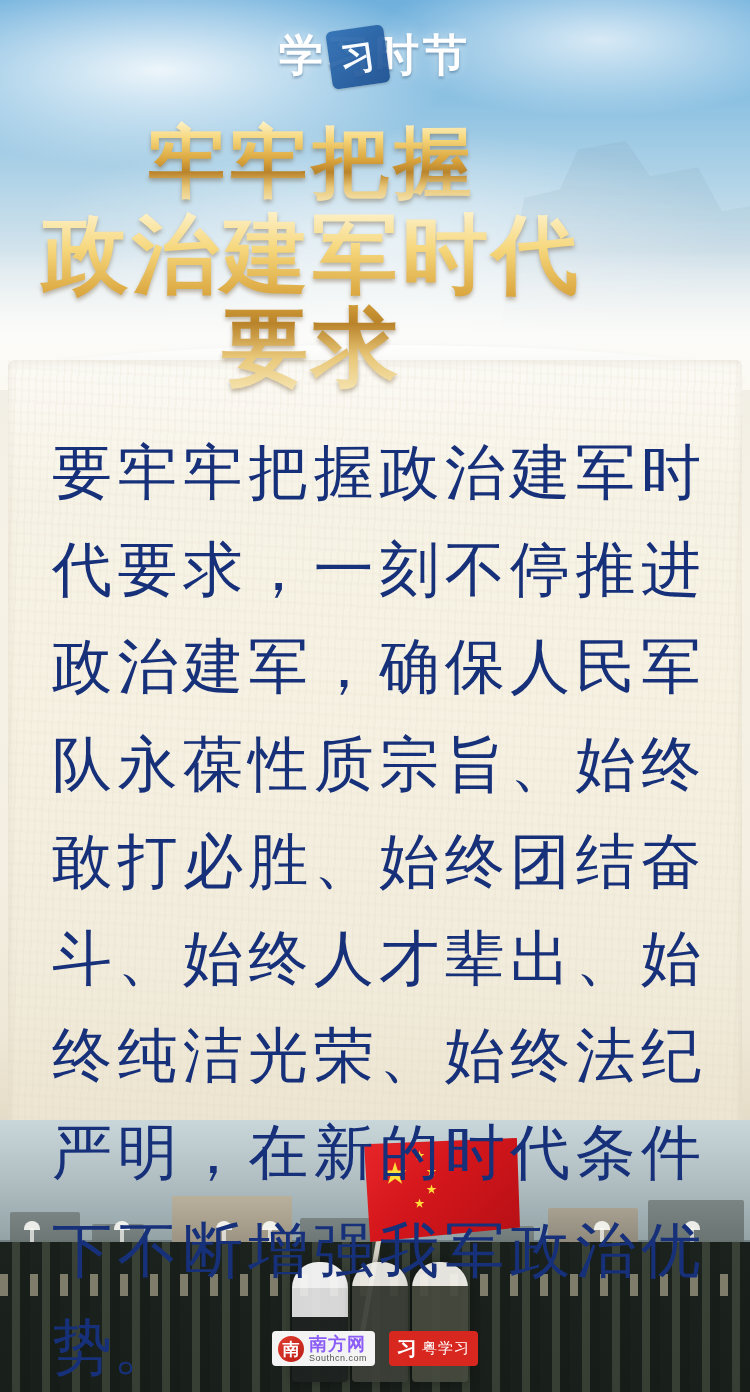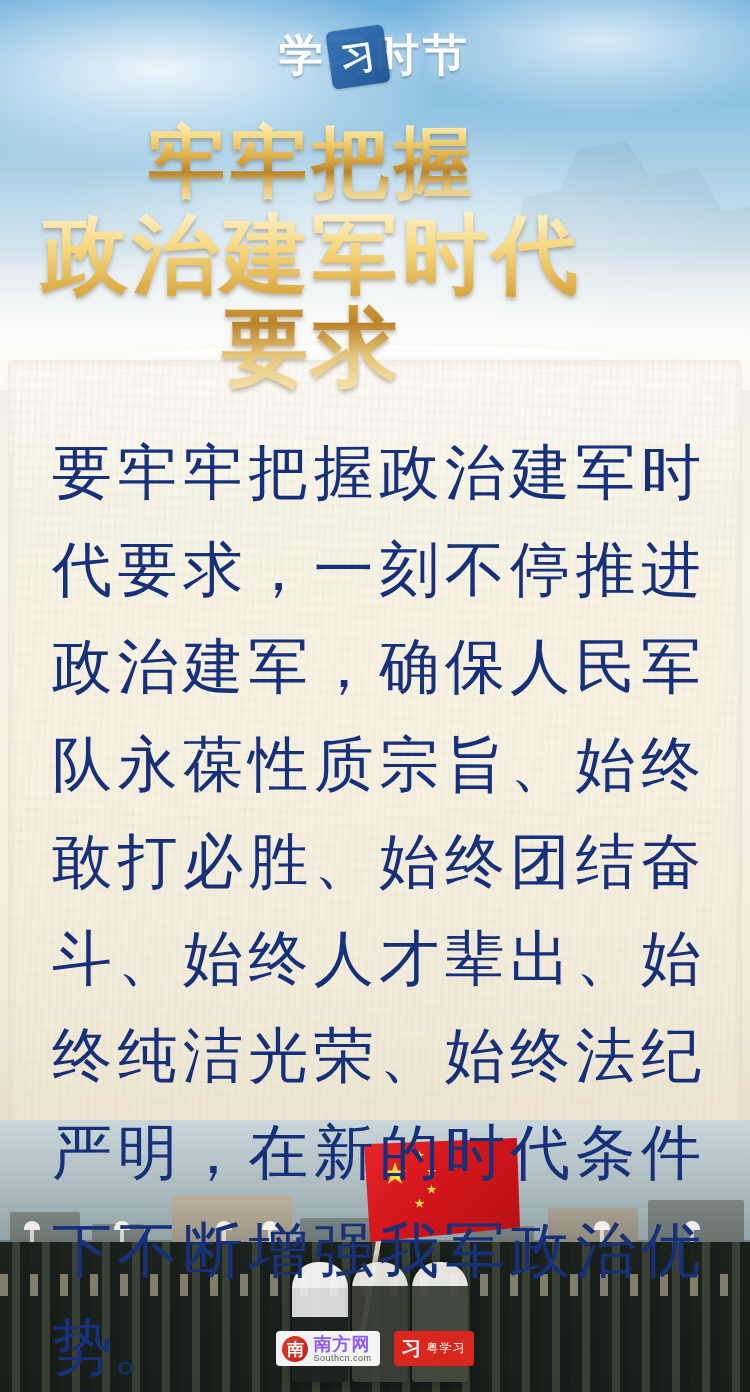--- a/index.html
+++ b/index.html
@@ -358,21 +358,21 @@
   }
   .logo-yue .glyph {
     font-family: "DejaVu Serif", serif;
     font-size: 20px;
     font-weight: bold;
     margin-right: 5px;
     color: #ffffff;
   }
   .logo-yue .label {
     font-family: Liberation Sans, sans-serif;
-    font-size: 12px;
+    font-size: 15px;
     letter-spacing: 1px;
   }
 </style>
 </head>
 <body>
 
 <div class="poster">
 
   <div class="sky">
     <div class="sky-building"></div>

